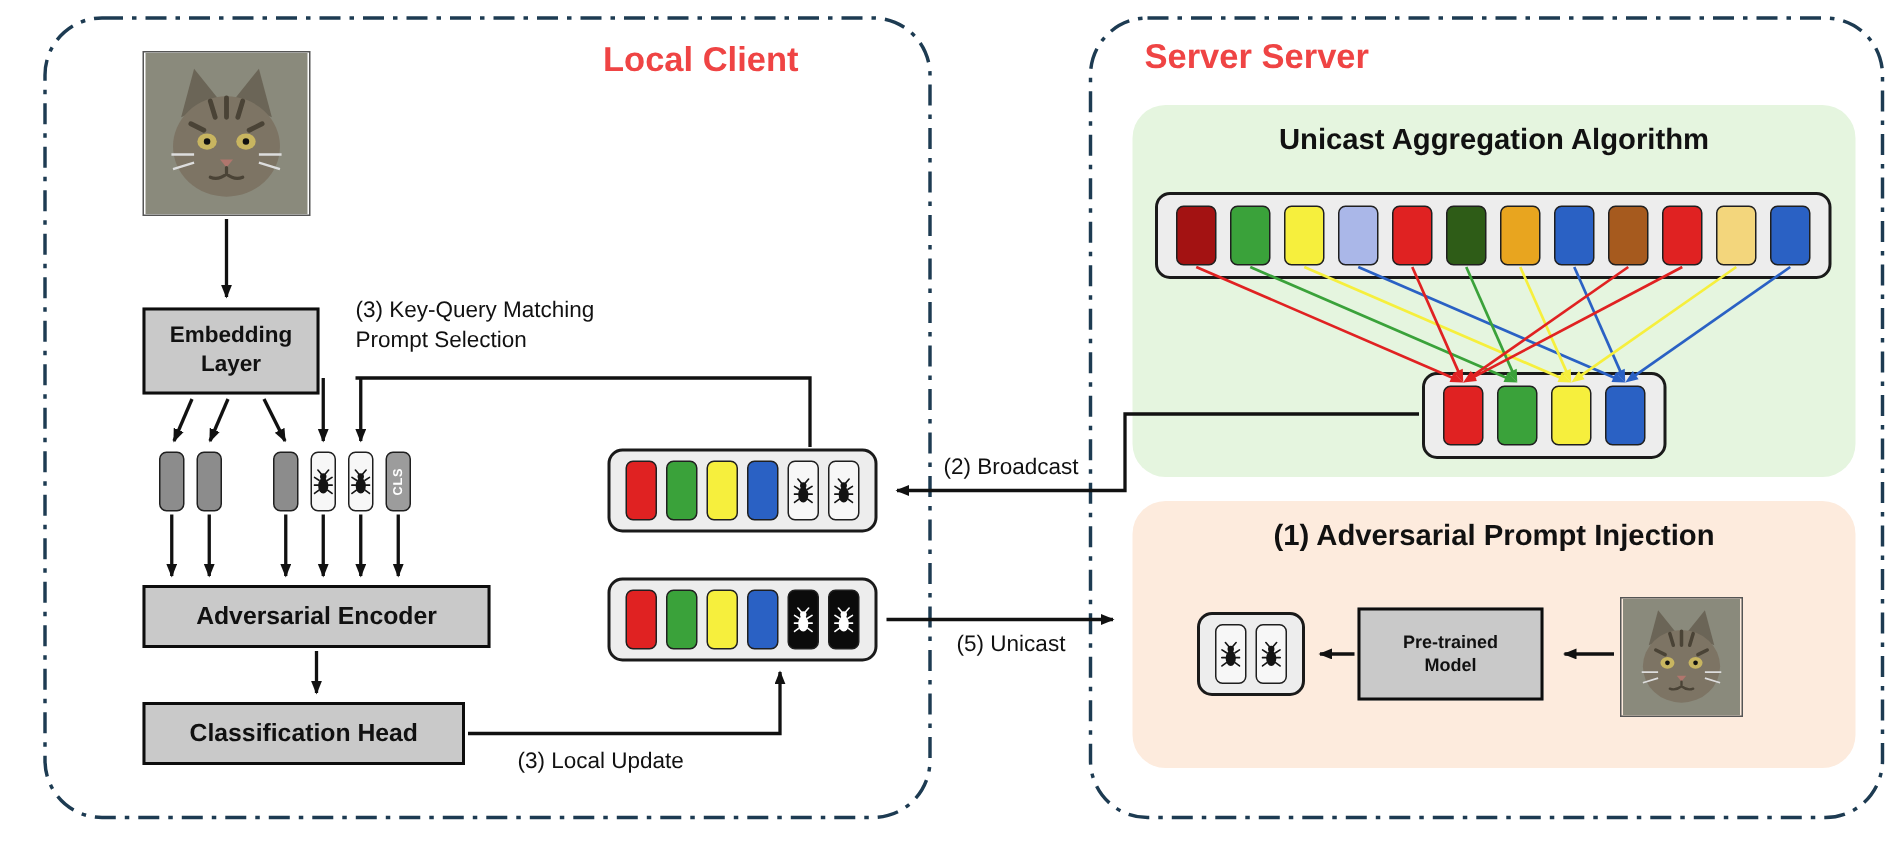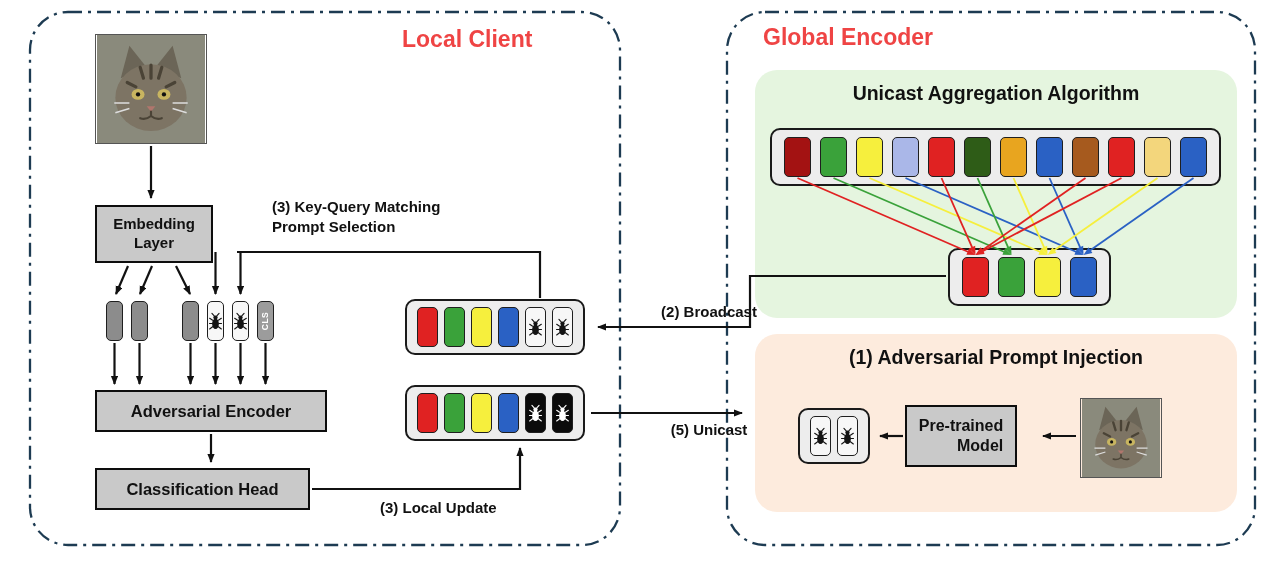--- a/index.html
+++ b/index.html
@@ -10,21 +10,21 @@
   }
   svg.layer { position:absolute; left:0; top:0; width:1264px; height:565px; pointer-events:none; }
   .panel-title { position:absolute; font-weight:bold; font-size:23px; color:#ef4444; }
   .section { position:absolute; border-radius:22px; }
   .section-title { position:absolute; font-weight:bold; font-size:19.5px; text-align:center; color:#111; }
   .gray-box {
     position:absolute; background:#c9c9c9; border:2.5px solid #0d0d0d;
     display:flex; align-items:center; justify-content:center; text-align:center;
     font-weight:bold; white-space:pre-line; line-height:1.25;
   }
-  .flow-label { position:absolute; font-weight:bold; font-size:15px; white-space:pre-line; line-height:1.3;margin-left:35px; }
+  .flow-label { position:absolute; font-weight:normal; font-size:15px; white-space:pre-line; line-height:1.3; }
   .strip {
     position:absolute; background:#ededed; border:2px solid #1a1a1a; border-radius:10px;
     display:flex; align-items:center; gap:6px; padding:6px 10px;
   }
   .strip.bare { background:none; border:none; padding:0; gap:8px; border-radius:0; }
   .strip.pool { gap:9px; padding:7px 12px; }
   .token {
     width:21px; height:40px; border-radius:5px; border:1.5px solid #1f1f1f;
     flex:0 0 auto; display:flex; align-items:center; justify-content:center; background:#8c8c8c;
     position:relative;
@@ -165,21 +165,21 @@
           </g>
           <circle cx="10" cy="8" r="3.3" fill="currentColor"></circle>
           <ellipse cx="10" cy="17.5" rx="5.2" ry="8" fill="currentColor"></ellipse>
         </svg>
       </div>
     </div>
 
   <div class="flow-label" style="left:613px; top:302px; width:122px; text-align:center;">(2) Broadcast</div>
   <div class="flow-label" style="left:618px; top:420px; width:112px; text-align:center;">(5) Unicast</div>
 
-  <div class="panel-title" style="left:763px; top:24px;">Global Encoder</div>
+  <div class="panel-title" style="left:763px; top:24px;">Server Server</div>
 
   <div class="section" style="left:755px; top:70px; width:482px; height:248px; background:#e5f5df;"></div>
   <div class="section-title" style="left:755px; top:82px; width:482px;">Unicast Aggregation Algorithm</div>
 
   <div class="strip pool" style="left:770px; top:128px;">
       <div class="token" style="background: rgb(163, 18, 18);"></div>
       <div class="token" style="background: rgb(58, 162, 58);"></div>
       <div class="token" style="background: rgb(246, 239, 61);"></div>
       <div class="token" style="background: rgb(170, 183, 232);"></div>
       <div class="token" style="background: rgb(224, 34, 34);"></div>
@@ -218,21 +218,21 @@
           <g stroke="currentColor" fill="none" stroke-width="1.7" stroke-linecap="round">
             <path d="M8 5.5 L4.5 1.5 M12 5.5 L15.5 1.5"></path>
             <path d="M5.6 12 L1 9 M5.2 17 L0.8 17 M5.6 22 L1 25.5 M14.4 12 L19 9 M14.8 17 L19.2 17 M14.4 22 L19 25.5"></path>
           </g>
           <circle cx="10" cy="8" r="3.3" fill="currentColor"></circle>
           <ellipse cx="10" cy="17.5" rx="5.2" ry="8" fill="currentColor"></ellipse>
         </svg>
       </div>
     </div>
 
-  <div class="gray-box" style="left:905px; top:405px; width:112px; height:62px; font-size:16px;text-align:right;">Pre-trained
+  <div class="gray-box" style="left:905px; top:405px; width:124px; height:62px; font-size:12px;">Pre-trained
 Model</div>
 
   <svg class="cat" style="left:1080px; top:398px; width:82px; height:80px;">
       <use href="#cat-sym"></use>
     </svg>
 
   <svg class="layer" id="overlay">
     <defs>
       <marker id="ah" markerWidth="10" markerHeight="9" refX="8" refY="3.6" orient="auto" markerUnits="userSpaceOnUse">
         <path d="M0 0 L9 3.6 L0 7.2 Z" fill="#111"></path>

